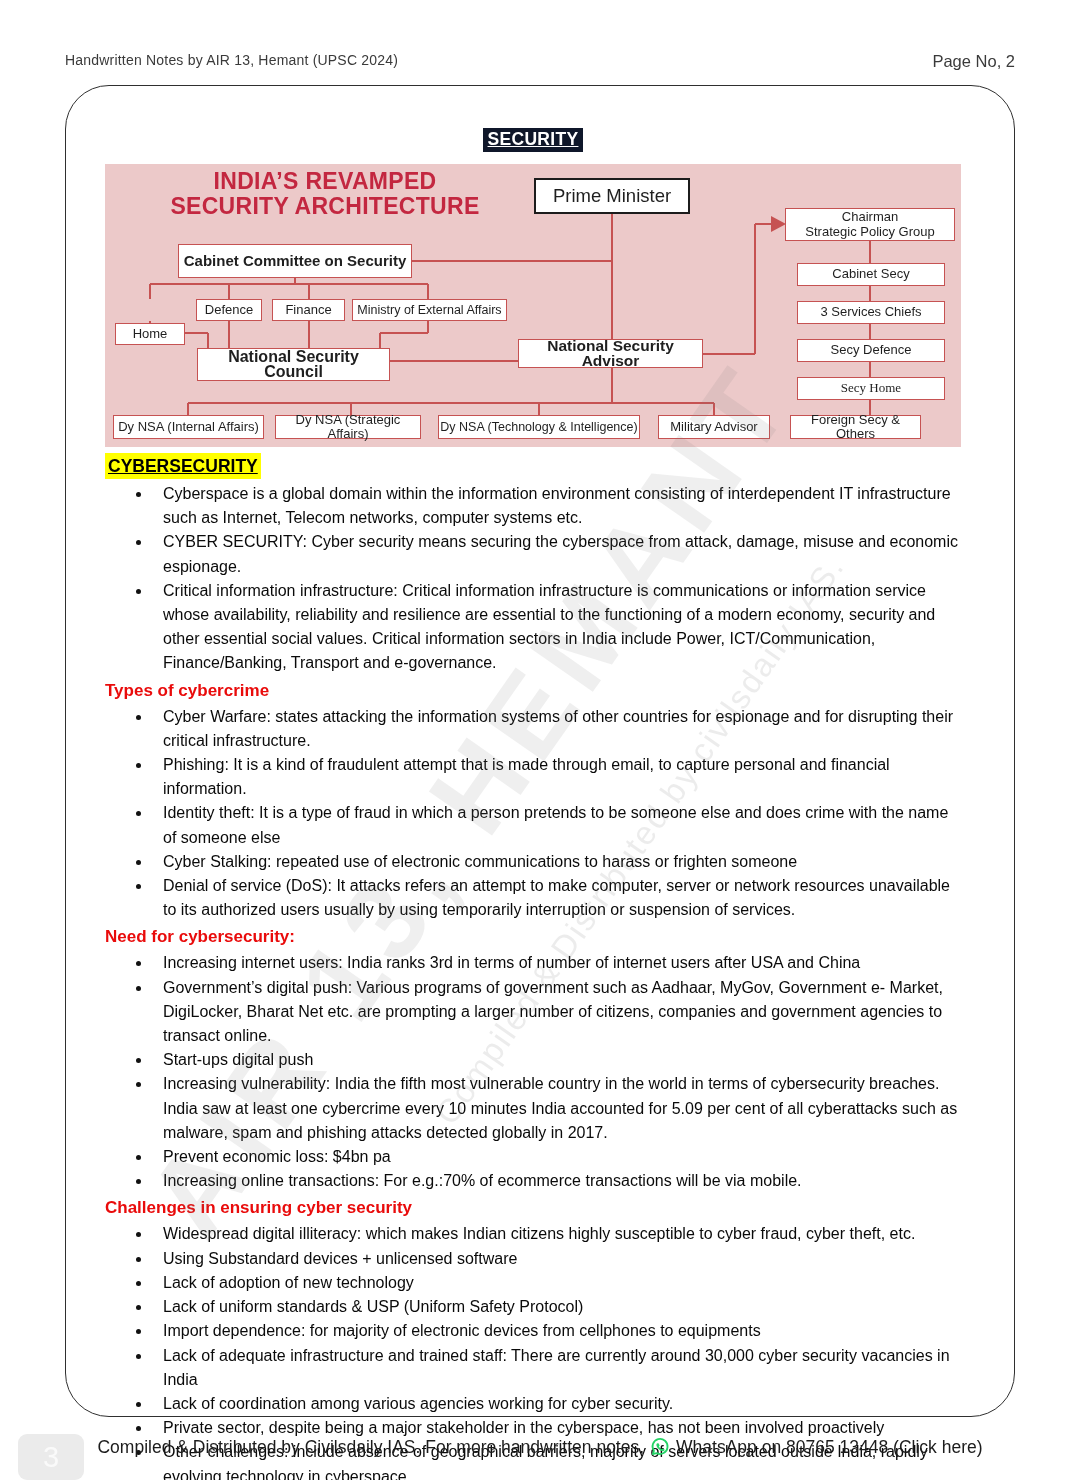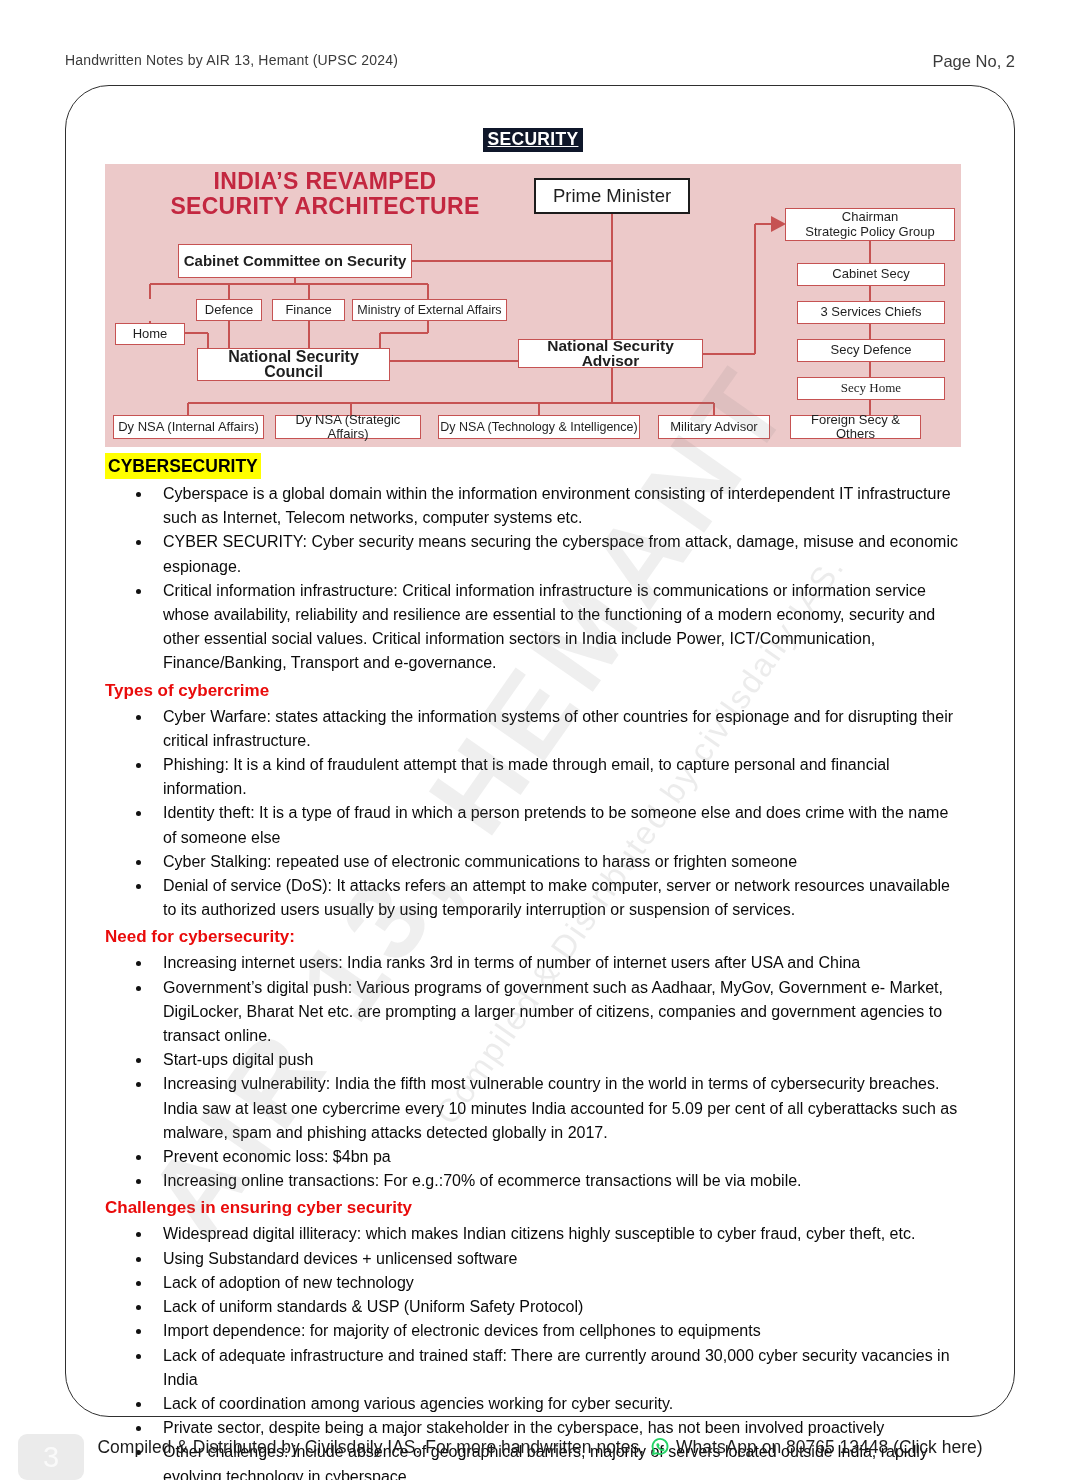--- a/index.html
+++ b/index.html
@@ -40,21 +40,21 @@
   .n-nsa{left:413px;top:175px;width:185px;height:29px;font-weight:bold;font-size:15.5px;}
   .n-dyi{left:8px;top:251px;width:151px;height:24px;}
   .n-dys{left:170px;top:251px;width:146px;height:24px;}
   .n-dyt{left:333px;top:251px;width:202px;height:24px;font-size:12.5px;}
   .n-ma{left:553px;top:251px;width:112px;height:24px;}
   
   .section{margin:0;}
   .sec-heading{font-weight:bold;font-size:17px;line-height:26px;margin:2px 0 1px 0;}
   .sec-heading.red{color:#e90b0b;}
   .sec-heading.yellow{color:#000;display:inline-block;background:#ffff00;
-        font-size:17.5px;padding:0 3px;margin-bottom:3px;}
+        text-decoration:underline;font-size:17.5px;padding:0 3px;margin-bottom:3px;}
   ul.bullets{list-style:none;margin:0;padding:0;}
   ul.bullets li{position:relative;padding-left:58px;font-size:16px;line-height:24.2px;color:#0a0a0a;}
   ul.bullets li::before{content:"";position:absolute;left:31px;top:10px;width:5px;height:5px;
         border-radius:50%;background:#111;}
   
   .wm{position:absolute;pointer-events:none;white-space:nowrap;z-index:6;}
   .wm-big{left:470px;top:800px;transform:translate(-50%,-50%) rotate(-55deg);
           font-size:112px;font-weight:bold;color:rgba(125,125,125,0.12);letter-spacing:10px;}
   .wm-small{left:640px;top:840px;transform:translate(-50%,-50%) rotate(-55deg);
           font-size:33px;color:rgba(125,125,125,0.15);letter-spacing:2px;}

